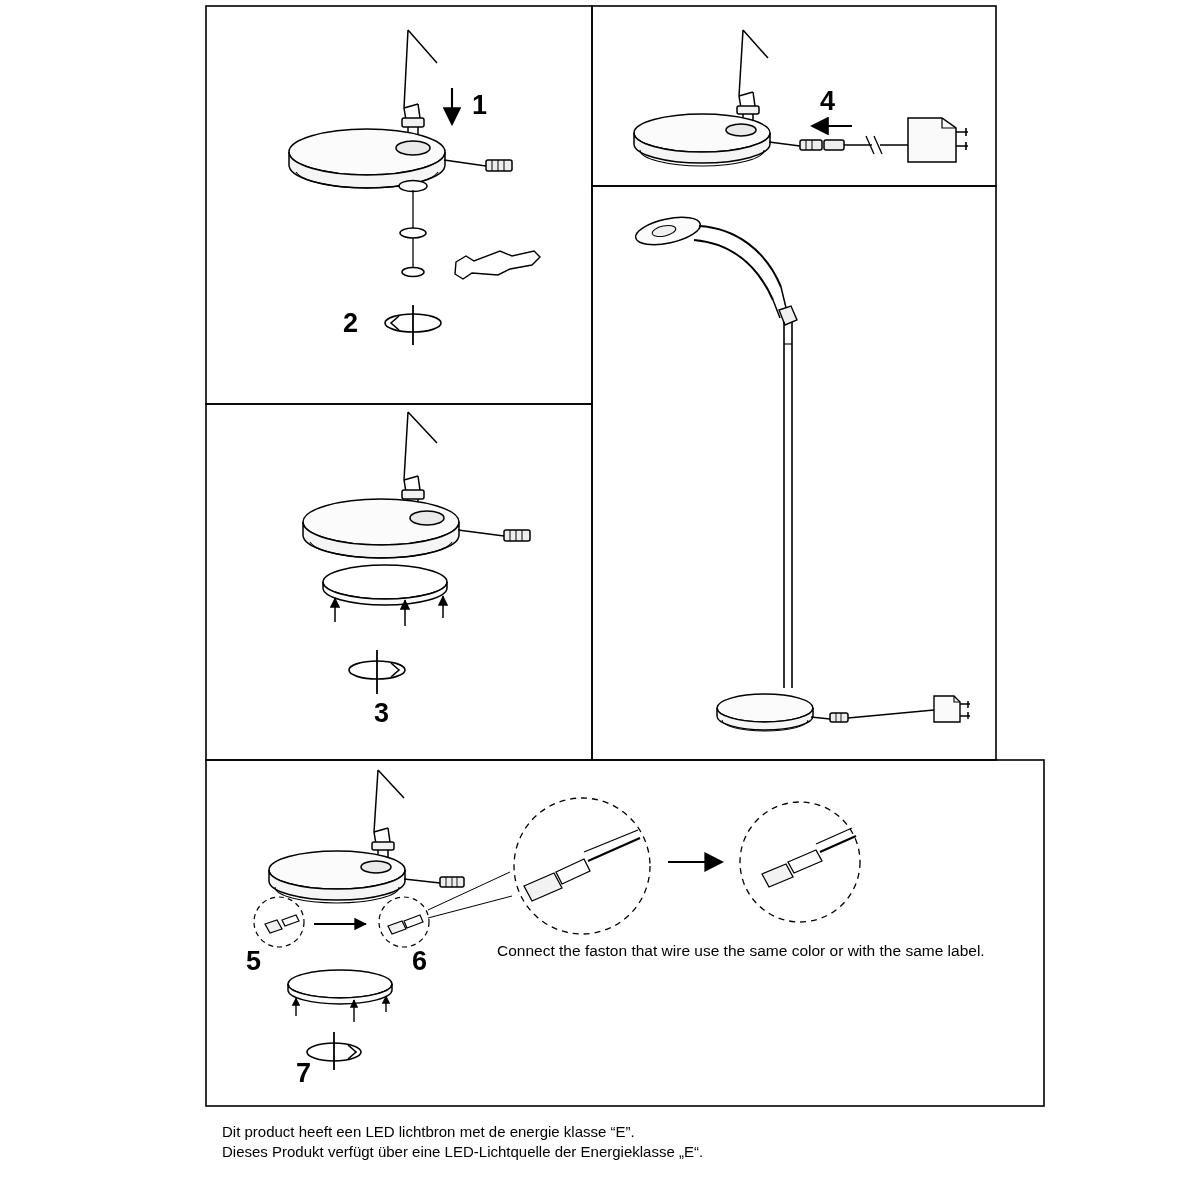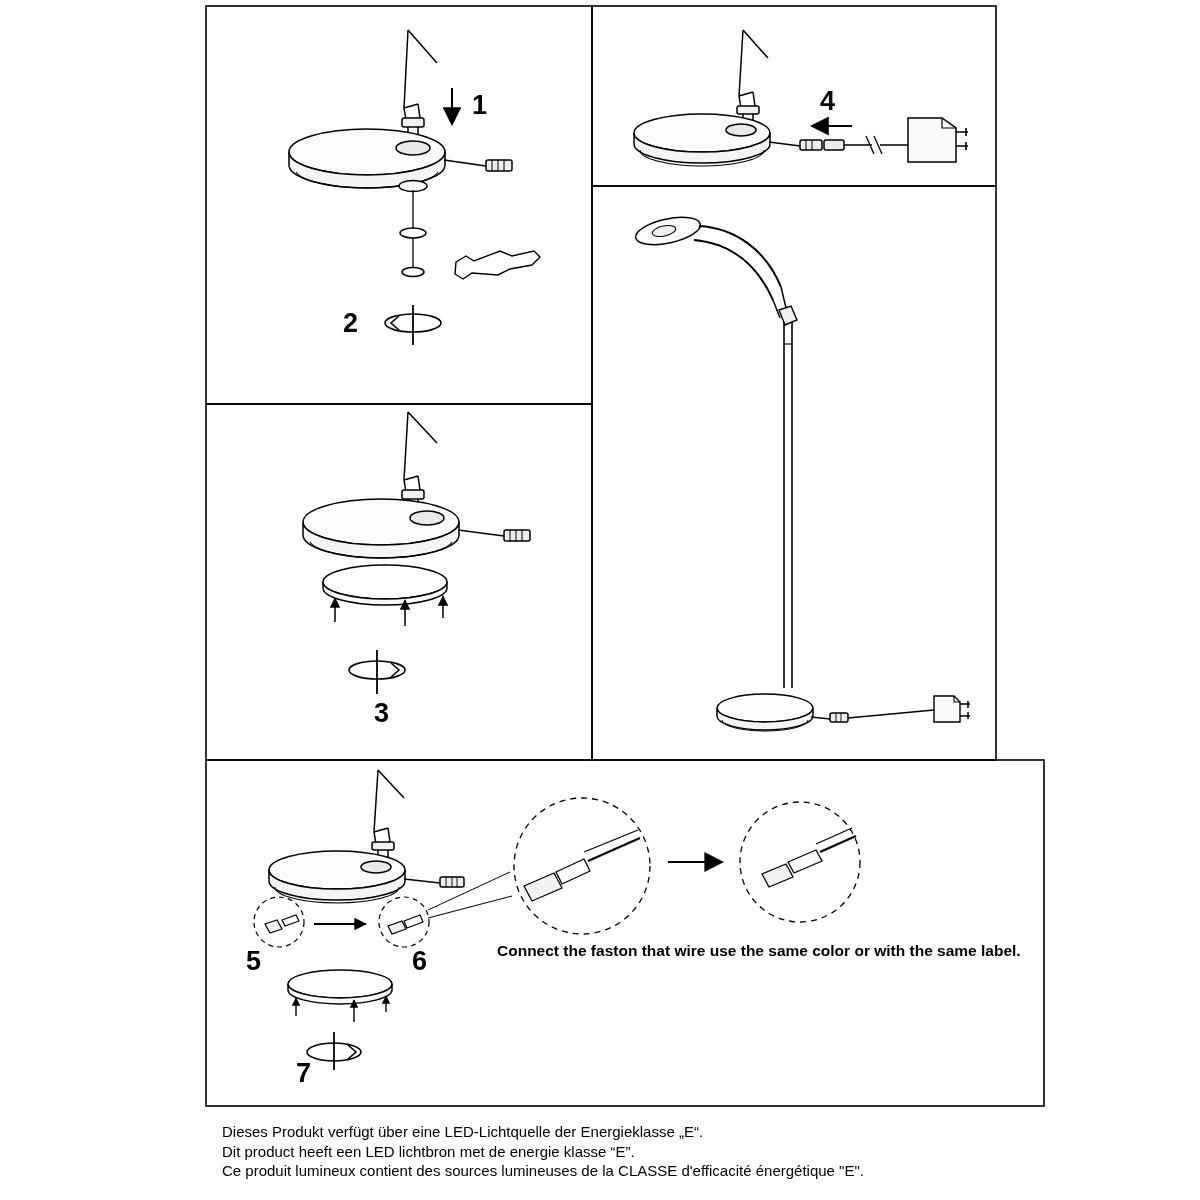--- a/index.html
+++ b/index.html
@@ -22,21 +22,20 @@
   #sheet svg.base {
     position: absolute;
     left: 0; top: 0;
     width: 1200px;
     height: 1200px;
   }
   .lbl {
     position: absolute;
     font-family: "Liberation Sans", sans-serif;
     white-space: nowrap;
-    font-weight: bold;
   }
   .step-num {
     font-size: 27px;
     font-weight: 700;
     color: #000;
   }
   .note-text {
     font-size: 15.5px;
     color: #000;
   }
@@ -250,18 +249,17 @@
   <div class="lbl step-num" style="left:343px; top:308px;">2</div>
   <div class="lbl step-num" style="left:374px; top:698px;">3</div>
   <div class="lbl step-num" style="left:820px; top:86px;">4</div>
   <div class="lbl step-num" style="left:246px; top:946px;">5</div>
   <div class="lbl step-num" style="left:412px; top:946px;">6</div>
   <div class="lbl step-num" style="left:296px; top:1058px;">7</div>
 
   <div class="lbl note-text" style="left:497px; top:942px;">Connect the faston that wire use the same color or with the same label.</div>
 
   <div id="footer">
+    <div class="footer-line">Dit product heeft een LED lichtbron met de energie klasse “E”.</div>
     <div class="footer-line">Dieses Produkt verfügt über eine LED-Lichtquelle der Energieklasse „E“.</div>
-    <div class="footer-line">Dit product heeft een LED lichtbron met de energie klasse “E”.</div>
-    <div class="footer-line">Ce produit lumineux contient des sources lumineuses de la CLASSE d'efficacité énergétique "E".</div>
   </div>
 
 </div>
 
 </body></html>

